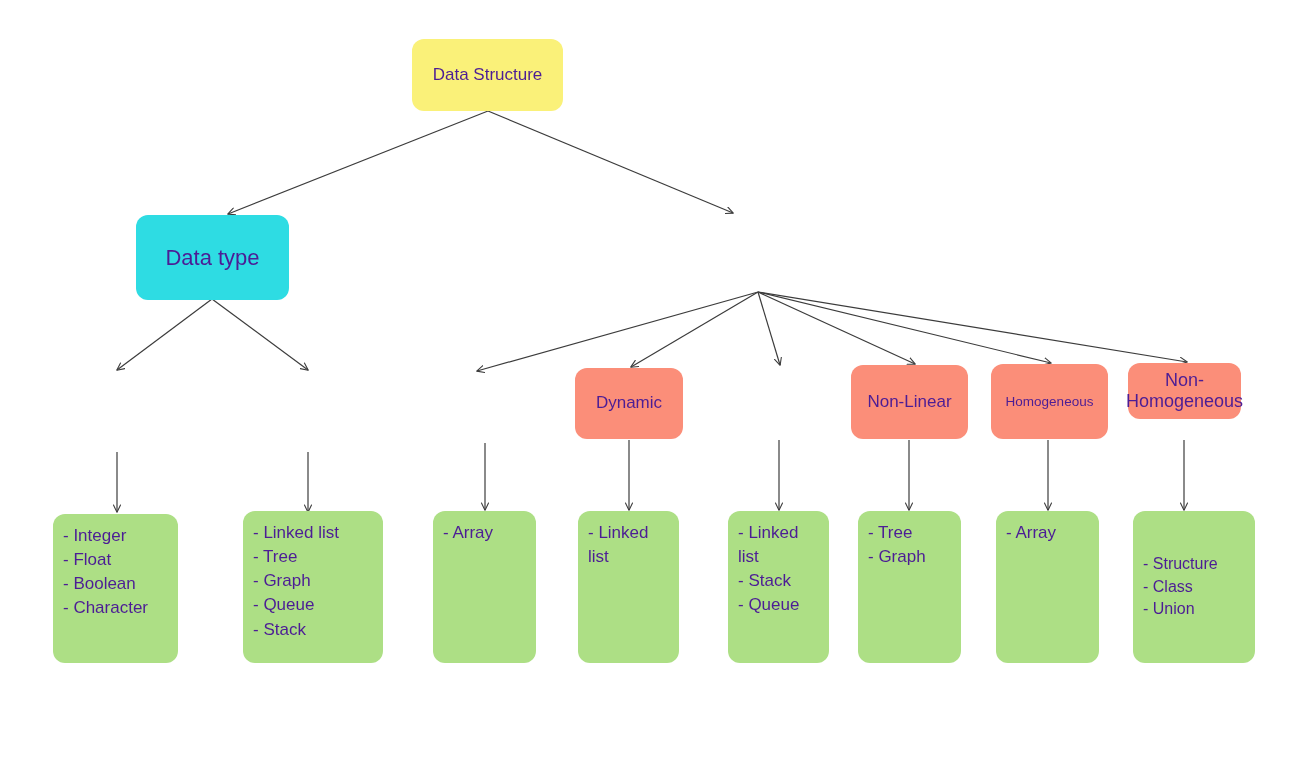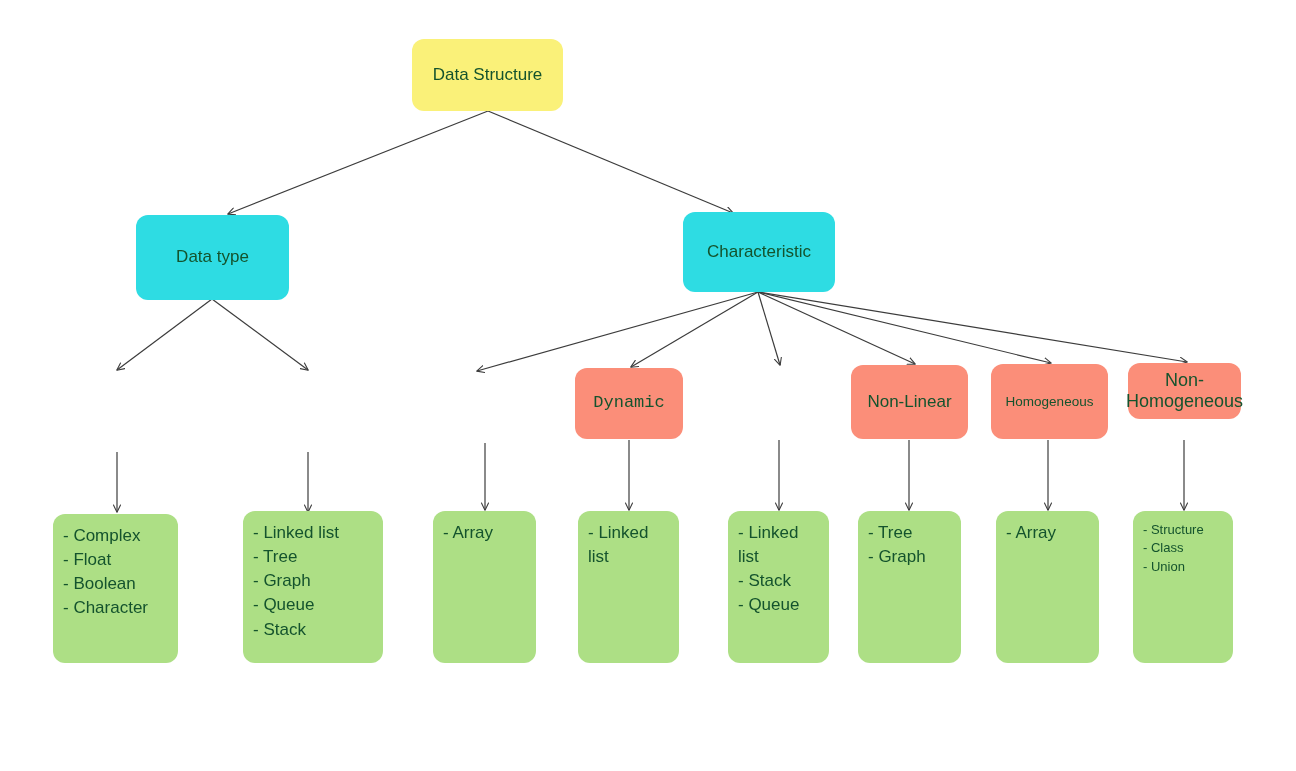--- a/index.html
+++ b/index.html
@@ -20,21 +20,21 @@
     left: 0;
     top: 0;
     width: 1296px;
     height: 771px;
     pointer-events: none;
   }
   .node {
     position: absolute;
     box-sizing: border-box;
     border-radius: 12px;
-    color: #14532d;
+    color: #4c1d95;
     display: flex;
     z-index: 2;
   }
   .node.center {
     align-items: center;
     justify-content: center;
     text-align: center;
   }
   .node.listbox {
     align-items: flex-start;
@@ -89,43 +89,40 @@
       <path d="M 909 440 L 909 510"></path>
       <path d="M 1048 440 L 1048 510"></path>
       <path d="M 1184 440 L 1184 510"></path>
     </g>
   </svg>
 
   <div class="node root center" style="left:412px; top:39px; width:151px; height:72px; font-size:17px;">
     <span class="label">Data Structure</span>
   </div>
 
-  <div class="node category center" style="left:136px; top:215px; width:153px; height:85px; font-size:17px;">
+  <div class="node category center" style="left:136px; top:215px; width:153px; height:85px; font-size:22px;">
     <span class="label">Data type</span>
   </div>
-  <div class="node category center" style="left:683px; top:212px; width:152px; height:80px; font-size:17px;">
-    <span class="label">Characteristic</span>
-  </div>
 
-  <div class="node attribute center" style="left:575px; top:368px; width:108px; height:71px; font-size:17px;font-family:Liberation Mono, monospace;">
+  <div class="node attribute center" style="left:575px; top:368px; width:108px; height:71px; font-size:17px;">
     <span class="label">Dynamic</span>
   </div>
   <div class="node attribute center" style="left:851px; top:365px; width:117px; height:74px; font-size:17px;">
     <span class="label">Non-Linear</span>
   </div>
   <div class="node attribute center" style="left:991px; top:364px; width:117px; height:75px; font-size:13.5px;">
     <span class="label">Homogeneous</span>
   </div>
   <div class="node attribute center" style="left:1128px; top:363px; width:113px; height:56px; font-size:18px;">
     <span class="label">Non-
 Homogeneous</span>
   </div>
 
   <div class="node leaf listbox" style="left:53px; top:514px; width:125px; height:149px; font-size:17px;">
-    <span class="label">- Complex
+    <span class="label">- Integer
 - Float
 - Boolean
 - Character</span>
   </div>
   <div class="node leaf listbox" style="left:243px; top:511px; width:140px; height:152px; font-size:17px;">
     <span class="label">- Linked list
 - Tree
 - Graph
 - Queue
 - Stack</span>
@@ -141,19 +138,19 @@
 - Stack
 - Queue</span>
   </div>
   <div class="node leaf listbox" style="left:858px; top:511px; width:103px; height:152px; font-size:17px;">
     <span class="label">- Tree
 - Graph</span>
   </div>
   <div class="node leaf listbox" style="left:996px; top:511px; width:103px; height:152px; font-size:17px;">
     <span class="label">- Array</span>
   </div>
-  <div class="node leaf listbox" style="left:1133px; top:511px; width:100px; height:152px; font-size:13px;">
+  <div class="node leaf listbox" style="left:1133px; top:511px; width:122px; height:152px; font-size:16px;align-items:center;">
     <span class="label">- Structure
 - Class
 - Union</span>
   </div>
 
 </div>
 
 </body></html>

